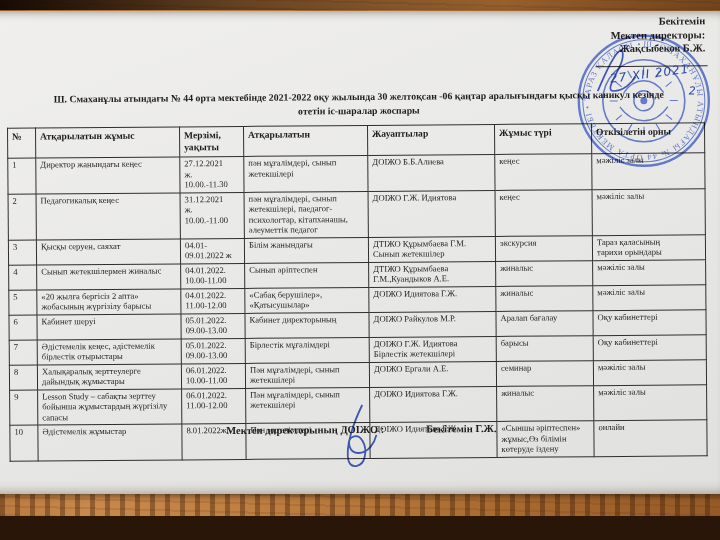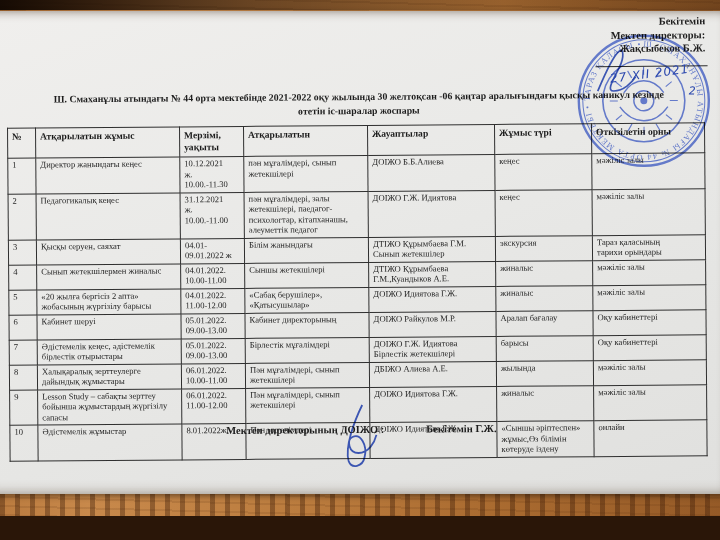--- a/index.html
+++ b/index.html
@@ -135,35 +135,35 @@
             <th>Атқарылатын</th>
             <th>Жауаптылар</th>
             <th>Жұмыс түрі</th>
             <th>Өткізілетін орны</th>
           </tr>
         </thead>
         <tbody>
             <tr>
               <td>1</td>
               <td>Директор жанындағы кеңес</td>
-              <td>10.12.2021
+              <td>27.12.2021
 ж.
 10.00.-11.30</td>
               <td>пән мұғалімдері, сынып жетекшілері</td>
               <td>ДОІЖО Б.Б.Алиева</td>
               <td>кеңес</td>
               <td>мәжіліс залы</td>
             </tr>
             <tr>
               <td>2</td>
               <td>Педагогикалық кеңес</td>
               <td>31.12.2021
 ж.
 10.00.-11.00</td>
-              <td>пән мұғалімдері, залы жетекшілері, паедагог-психологтар, кітапханашы, әлеуметтік педагог</td>
+              <td>пән мұғалімдері, сынып жетекшілері, паедагог-психологтар, кітапханашы, әлеуметтік педагог</td>
               <td>ДОІЖО  Г.Ж. Идиятова</td>
               <td>кеңес</td>
               <td>мәжіліс залы</td>
             </tr>
             <tr>
               <td>3</td>
               <td>Қысқы серуен, саяхат</td>
               <td>04.01-
 09.01.2022 ж</td>
               <td>Білім жанындағы</td>
@@ -171,21 +171,21 @@
 Сынып жетекшілер</td>
               <td>экскурсия</td>
               <td>Тараз қаласының
 тарихи орындары</td>
             </tr>
             <tr>
               <td>4</td>
               <td>Сынып жетекшілермен жиналыс</td>
               <td>04.01.2022.
 10.00-11.00</td>
-              <td>Сыншы жетекшілері</td>
+              <td>Сынып әріптеспен</td>
               <td>ДТІЖО Құрымбаева
 Г.М.,Куандыков А.Е.</td>
               <td>жиналыс</td>
               <td>мәжіліс залы</td>
             </tr>
             <tr>
               <td>5</td>
               <td>«20 жылға бергісіз 2 апта» жобасының жүргізілу барысы</td>
               <td>04.01.2022.
 11.00-12.00</td>
@@ -215,22 +215,22 @@
 Бірлестік жетекшілері</td>
               <td>барысы</td>
               <td>Оқу кабинеттері</td>
             </tr>
             <tr>
               <td>8</td>
               <td>Халықаралық зерттеулерге дайындық жұмыстары</td>
               <td>06.01.2022.
 10.00-11.00</td>
               <td>Пән мұғалімдері, сынып жетекшілері</td>
-              <td>ДБІЖО Алиева А.Е.</td>
-              <td>жылында</td>
+              <td>ДОІЖО Ергали А.Е.</td>
+              <td>семинар</td>
               <td>мәжіліс залы</td>
             </tr>
             <tr>
               <td>9</td>
               <td>Lesson Study – сабақты зерттеу бойынша жұмыстардың жүргізілу сапасы</td>
               <td>06.01.2022.
 11.00-12.00</td>
               <td>Пән мұғалімдері, сынып жетекшілері</td>
               <td>ДОІЖО Идиятова Г.Ж.</td>
               <td>жиналыс</td>

